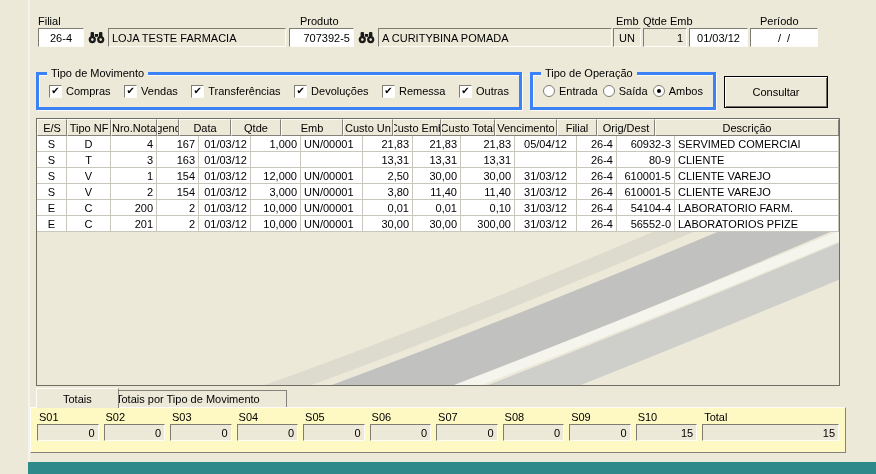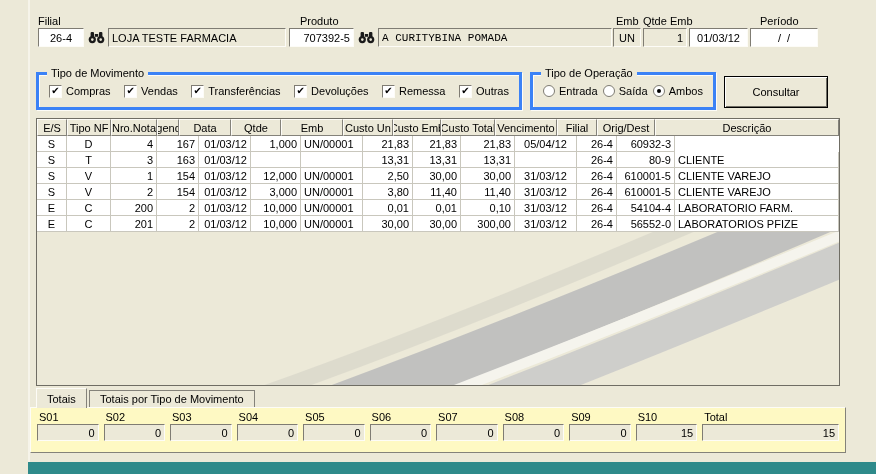--- a/index.html
+++ b/index.html
@@ -83,21 +83,21 @@
     border-right:1px solid #c9c7bd; border-bottom:1px solid #c9c7bd;
     display:flex; align-items:center;
     overflow:hidden; white-space:nowrap;
   }
   .g-cell.al-r { justify-content:flex-end; }
   .g-cell.al-c { justify-content:center; }
   .g-empty { position:relative; width:100%; }
 
   .tab {
     position:absolute; display:flex; align-items:center;
-    padding:0 10px; background:#ece9d8;
+    padding:0 26px; background:#ece9d8;
     border:1px solid #84827a; border-bottom:none;
     cursor:pointer; white-space:nowrap;
   }
   .tab.active { border-color:#fdfcf7 #84827a transparent #fdfcf7; z-index:3; }
 
   #totais-panel {
     position:absolute; left:30px; top:407px; width:816px; height:46px;
     background:#fef9c3;
     border:1px solid; border-color:#fdfcf7 #84827a #84827a #fdfcf7;
     z-index:2;
@@ -143,21 +143,21 @@
   <svg width="17" height="13" viewBox="0 0 17 13" fill="#1a1a1a">
     <rect x="2.6" y="1" width="3.4" height="5.5" rx="1"></rect>
     <rect x="11" y="1" width="3.4" height="5.5" rx="1"></rect>
     <rect x="6.8" y="3" width="3.4" height="2.8"></rect>
     <circle cx="4.3" cy="8.6" r="3.6"></circle>
     <circle cx="12.7" cy="8.6" r="3.6"></circle>
     <circle cx="4.3" cy="8.6" r="1.3" fill="#ece9d8"></circle>
     <circle cx="12.7" cy="8.6" r="1.3" fill="#ece9d8"></circle>
   </svg>
 </div>
-<input class="fld ro" style="left: 378px; top: 28px; width: 234px; font-family: Liberation Mono, monospace;" readonly="" value="A CURITYBINA POMADA">
+<input class="fld ro" style="left: 378px; top: 28px; width: 234px;" readonly="" value="A CURITYBINA POMADA">
 
 <span class="lbl" style="left:616px; top:15px;">Emb</span>
 <input class="fld ro al-c" style="left: 613px; top: 28px; width: 28px;" readonly="" value="UN">
 
 <span class="lbl" style="left:643px; top:15px;">Qtde Emb</span>
 <input class="fld ro al-r" style="left: 643px; top: 28px; width: 44px;" readonly="" value="1">
 
 <span class="lbl" style="left:760px; top:15px;">Período</span>
 <input class="fld al-c" style="left: 689px; top: 28px; width: 59px;" value="01/03/12">
 <input class="fld al-c" style="left: 750px; top: 28px; width: 68px;" value="/  /">
@@ -237,20 +237,21 @@
         <div class="g-cell al-r" style="width: 42px;">167</div>
         <div class="g-cell al-r" style="width: 52px;">01/03/12</div>
         <div class="g-cell al-r" style="width: 50px;">1,000</div>
         <div class="g-cell al-l" style="width: 62px;">UN/00001</div>
         <div class="g-cell al-r" style="width: 50px;">21,83</div>
         <div class="g-cell al-r" style="width: 48px;">21,83</div>
         <div class="g-cell al-r" style="width: 54px;">21,83</div>
         <div class="g-cell al-c" style="width: 62px;">05/04/12</div>
         <div class="g-cell al-r" style="width: 40px;">26-4</div>
         <div class="g-cell al-r" style="width: 58px;">60932-3</div>
+        <div class="g-cell al-l" style="flex: 1 1 auto;">SERVIMED COMERCIAI</div>
       </div>
       <div class="g-row">
         <div class="g-cell al-c" style="width: 30px;">S</div>
         <div class="g-cell al-c" style="width: 44px;">T</div>
         <div class="g-cell al-r" style="width: 46px;">3</div>
         <div class="g-cell al-r" style="width: 42px;">163</div>
         <div class="g-cell al-r" style="width: 52px;">01/03/12</div>
         <div class="g-cell al-r" style="width: 50px;"></div>
         <div class="g-cell al-l" style="width: 62px;"></div>
         <div class="g-cell al-r" style="width: 50px;">13,31</div>

